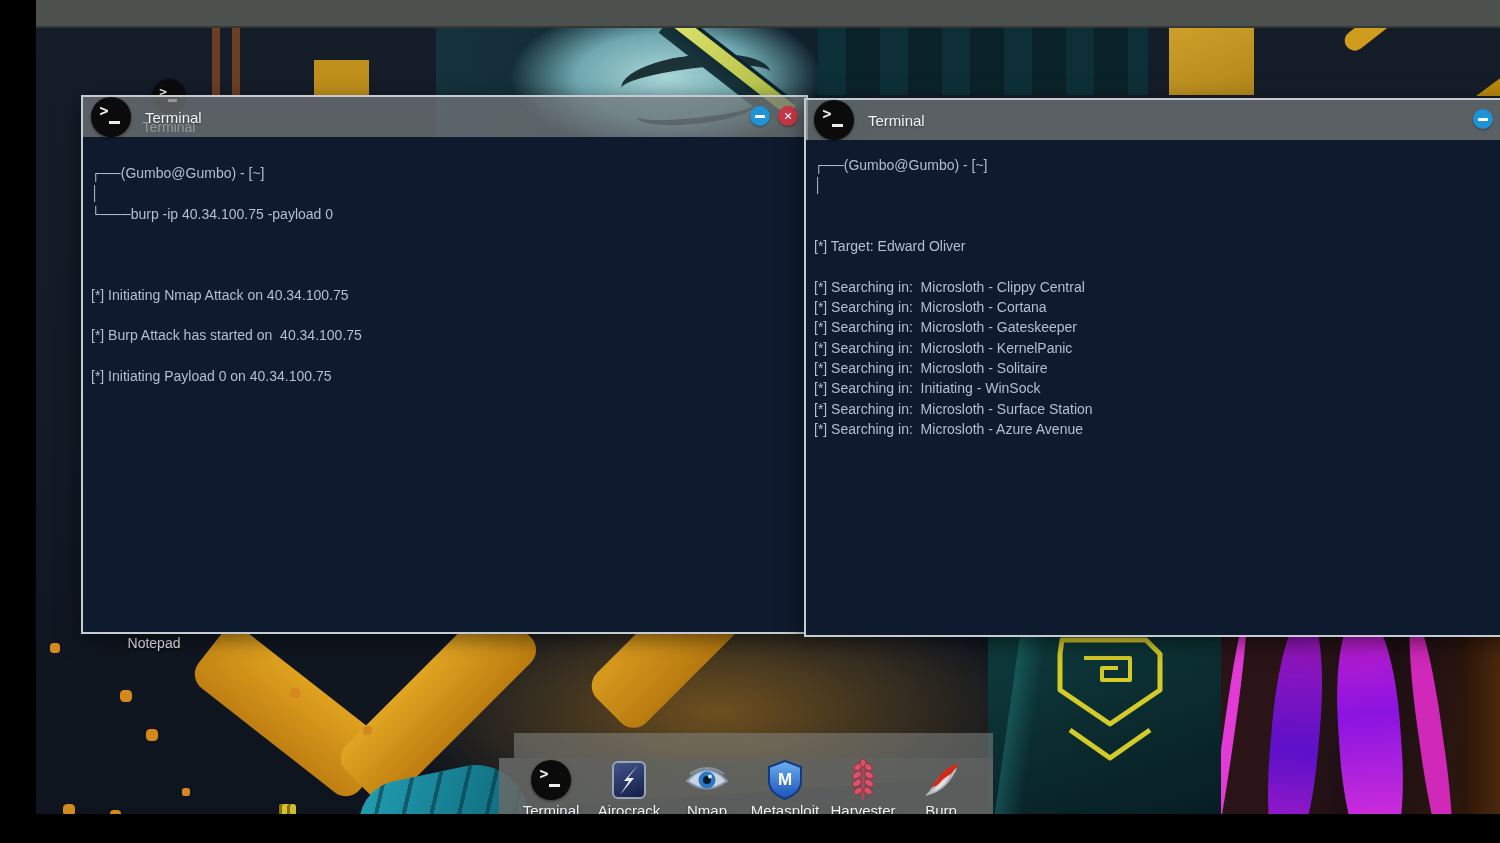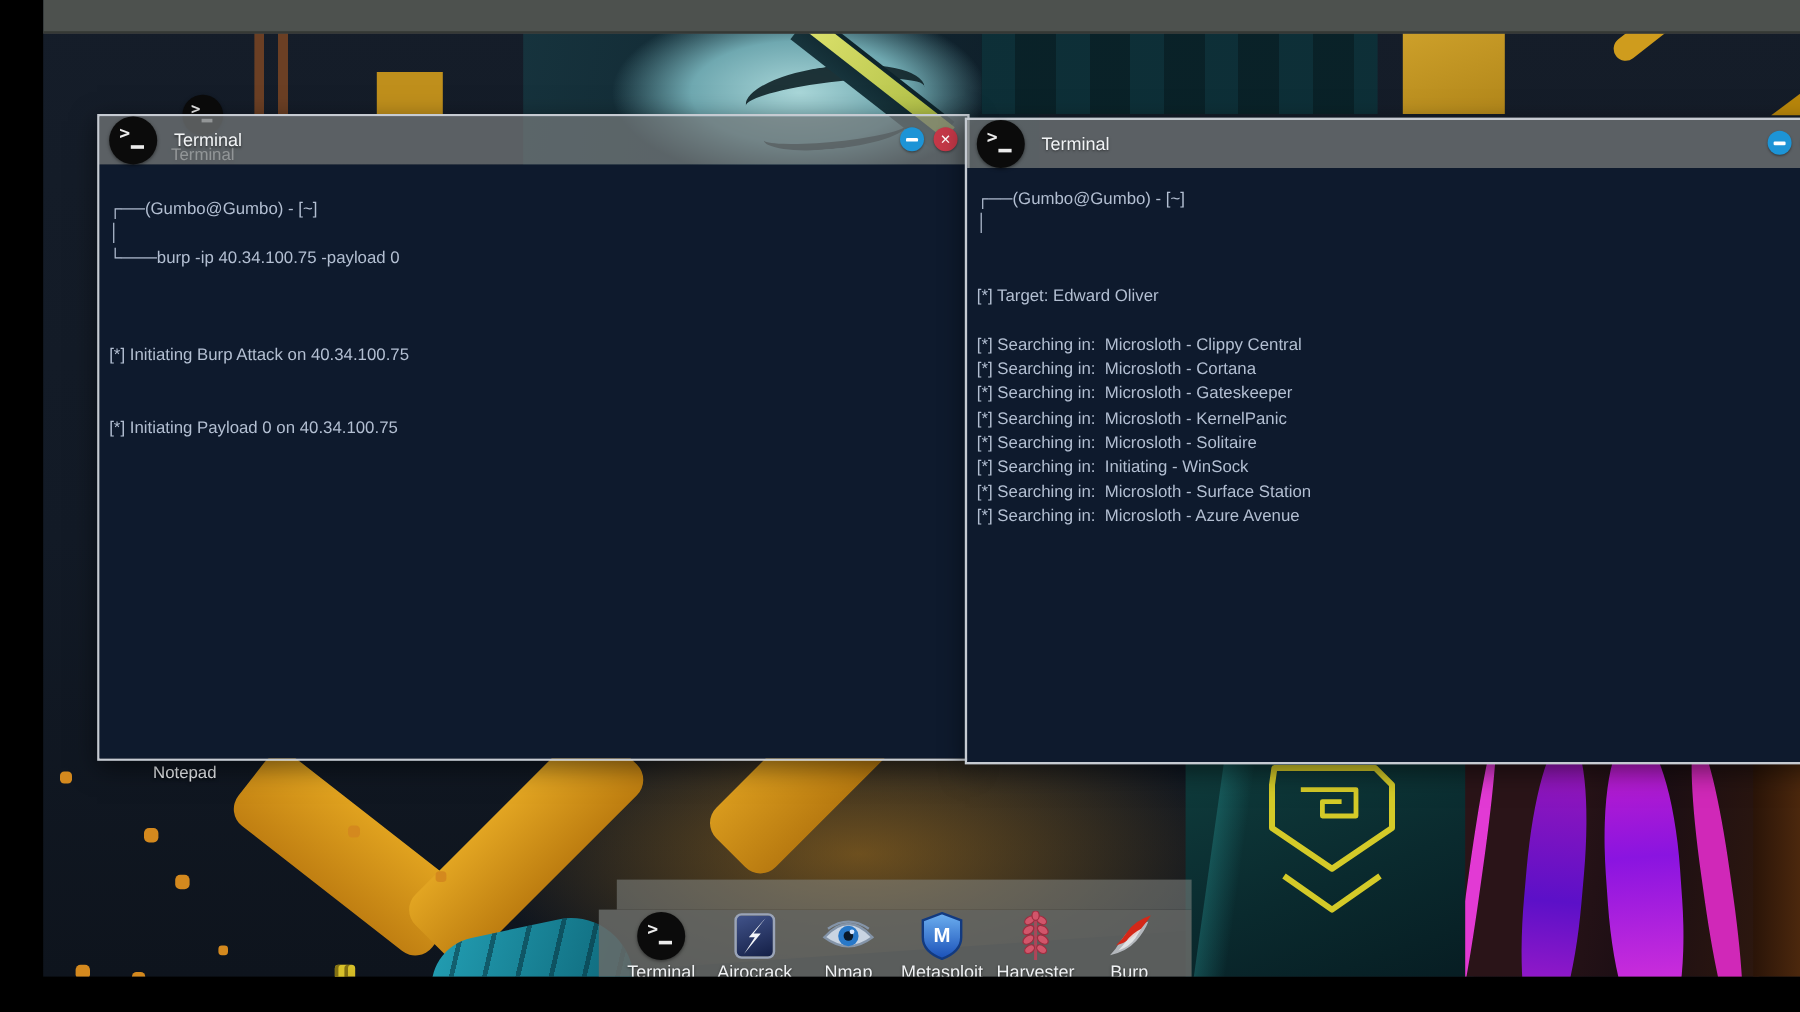--- a/index.html
+++ b/index.html
@@ -196,24 +196,25 @@
 
         <div class="line">└───burp -ip 40.34.100.75 -payload 0</div>
 
         <div class="line"></div>
 
         <div class="line"></div>
 
 
         <div class="line"></div>
 
-        <div class="line">[*] Initiating Burp Attack on 40.34.100.75</div>
-
-        <div class="line"></div>
-
+        <div class="line">[*] Initiating Nmap Attack on 40.34.100.75</div>
+
+        <div class="line"></div>
+
+        <div class="line">[*] Burp Attack has started on  40.34.100.75</div>
 
         <div class="line"></div>
 
         <div class="line">[*] Initiating Payload 0 on 40.34.100.75</div>
       </div>
   </div>
 
   <div class="window win2">
     <div class="titlebar">
       <span class="ic-term"></span>

